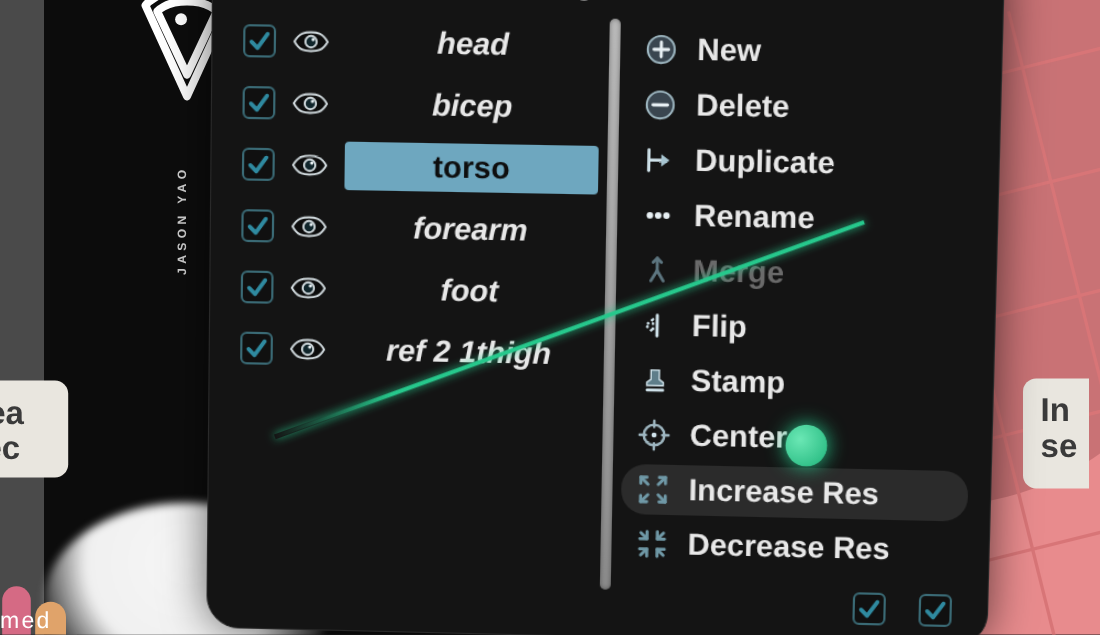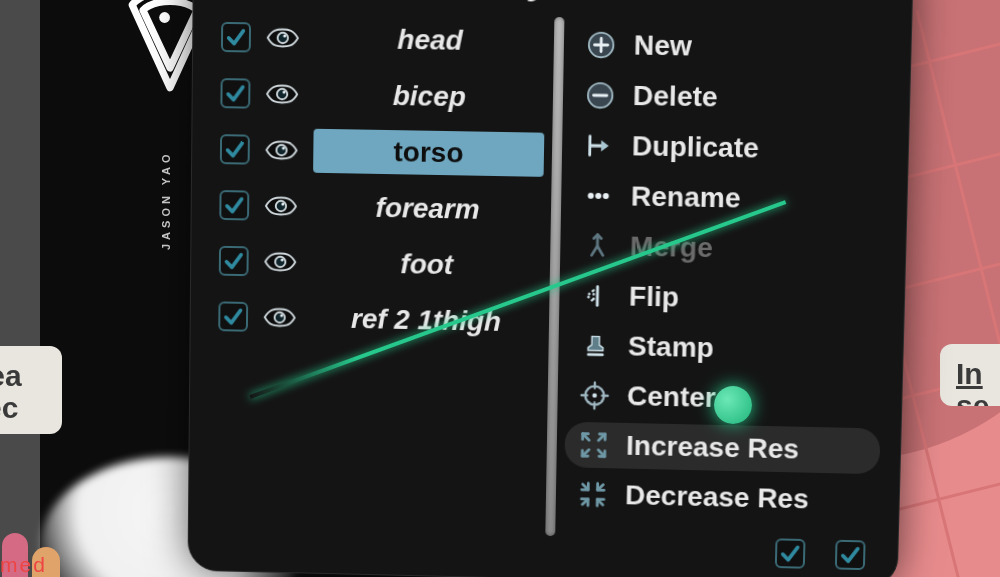--- a/index.html
+++ b/index.html
@@ -34,25 +34,25 @@
   .side-logo {
     position: absolute; left: 125px; top: -20px; color: #fff;
   }
   .side-logo svg { width: 90px; height: 120px; }
 
   .hint-left, .hint-right {
     position: absolute; background: #e9e6df; color: #3a3a3a; font-size: 30px; font-weight: 600;
     border-radius: 12px; padding: 14px 16px; line-height: 1.05;
   }
   .hint-left { left: 0; top: 346px; width: 62px; height: 88px; border-radius: 0 12px 12px 0; overflow: hidden; }
-  .hint-right { right: 0; top: 344px; width: 60px; height: 62px; border-radius: 12px 0 0 12px; overflow: hidden; text-decoration: underline; }
+  .hint-right { right: 10px; top: 344px; width: 60px; height: 100px; border-radius: 12px 0 0 12px; overflow: hidden; }
 
   .blob-pink { position: absolute; left: 2px; bottom: 0; width: 26px; height: 44px; background: #d56a84; border-radius: 14px 14px 0 0; }
   .blob-orange { position: absolute; left: 32px; bottom: 0; width: 28px; height: 30px; background: #e0a36a; border-radius: 14px 14px 0 0; }
-  .med-txt { position: absolute; left: 0; bottom: 0; color: #ef4444; font-size: 21px; letter-spacing: 2px; }
+  .med-txt { position: absolute; left: 0; bottom: 0; color: #ffffff; font-size: 21px; letter-spacing: 2px; }
 
   .white-smudge {
     position: absolute; left: 40px; bottom: -60px; width: 260px; height: 180px;
     background: radial-gradient(ellipse at 50% 30%, #f6f6f6 0%, #f0f0f0 50%, rgba(240,240,240,0) 80%);
     border-radius: 50%; filter: blur(4px);
   }
 
   
   .panel {
     position: absolute; left: 188px; top: -48px; width: 716px; height: 630px;

